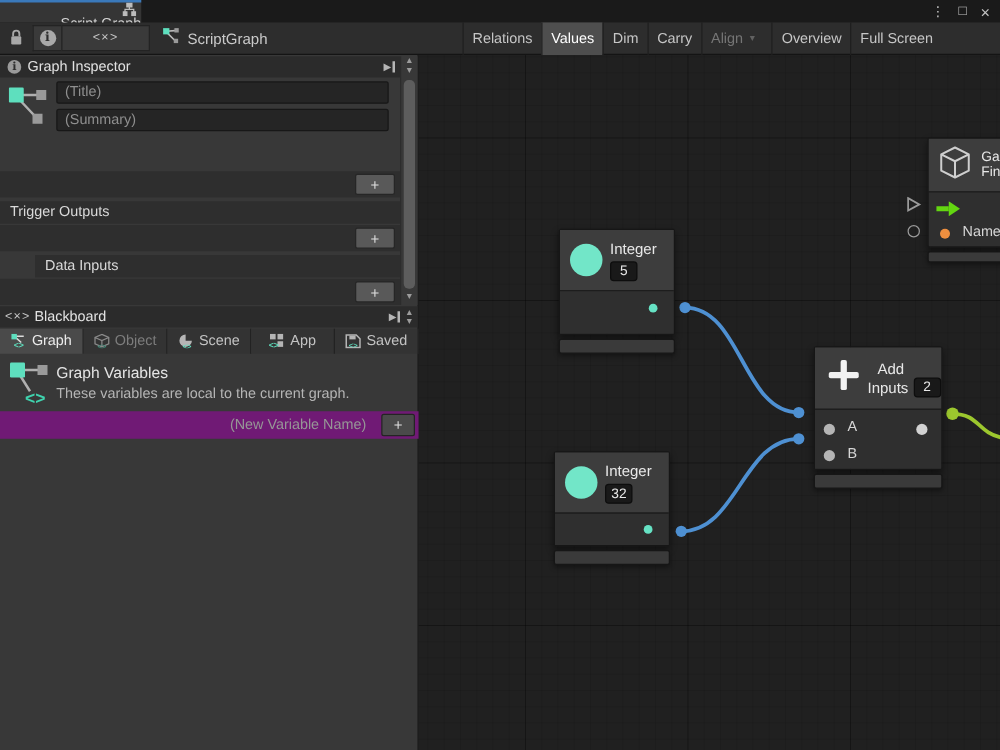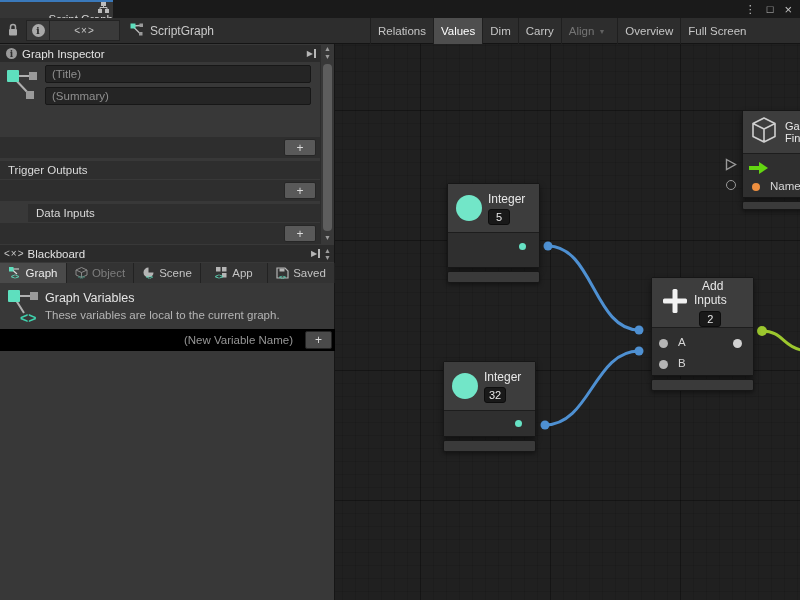--- a/index.html
+++ b/index.html
@@ -70,21 +70,21 @@
   .bb-arrows { display:flex; flex-direction:column; margin-right:3px; }
   .bb-arrows span { font-size:7px; line-height:7px; color:#9c9c9c; }
   .tabs { position:absolute; left:0; top:219px; width:335px; height:20px; display:flex; }
   .bbtab { flex:1; height:20px; background:#333333; border-right:1px solid #222222; display:flex;
     align-items:center; justify-content:center; gap:4px; font-size:11.5px; color:#c3c3c3; }
   .bbtab.selected { background:#4a4a4a; color:#ececec; }
   .bbtab.disabled { color:#7d7d7d; }
   .gv-title { position:absolute; left:45px; top:247px; font-size:12.5px; color:#e4e4e4; }
   .gv-desc { position:absolute; left:45px; top:265px; font-size:11.5px; color:#b5b5b5; }
   .gv-icon { position:absolute; left:8px; top:245px; }
-  .newvar-row { position:absolute; left:0; top:285px; width:335px; height:22px; background:#000000; }
+  .newvar-row { position:absolute; left:0; top:285px; width:335px; height:22px; background:#701a75; }
   .newvar-field { position:absolute; left:2px; right:34px; top:2px; bottom:2px; display:flex;
     align-items:center; justify-content:flex-end; padding-right:8px; font-size:11.5px; color:#969696; }
   .newvar-plus { position:absolute; right:3px; top:2px; width:27px; height:18px; background:#4a4a4a;
     border:1px solid #242424; border-radius:2px; color:#dcdcdc; font-size:12px; display:flex;
     align-items:center; justify-content:center; }
 
   
   .canvas { position:absolute; left:335px; top:44px; width:465px; height:556px; overflow:hidden;
     background-color:#202020;
     background-image:
@@ -377,21 +377,21 @@
     <div class="n-main">
       <div class="n-head" style="height:49px;">
         <span style="margin:0 4px 0 8px;">
           <svg width="30" height="30" viewBox="0 0 30 30">
               <rect x="12.5" y="3" width="5" height="24" rx="1.5" fill="#f2f2f2"></rect>
               <rect x="3" y="12.5" width="24" height="5" rx="1.5" fill="#f2f2f2"></rect>
             </svg>
         </span>
         <span style="display:flex;flex-direction:column;align-items:flex-start;">
           <span class="n-title" style="margin-left:8px;">Add</span>
-          <span style="display:flex;align-items:center;gap:4px;flex-direction:column;">
+          <span style="display:flex;align-items:center;gap:4px;">
             <span class="n-title">Inputs</span>
             <span class="vbox" style="margin-top:0;">2</span>
           </span>
         </span>
       </div>
       <div class="n-body" style="height:48px;">
         <span class="port-dot p-gray" style="left:7px; top:11px;"></span>
         <span class="port-label" style="left:26px; top:8px;">A</span>
         <span class="port-dot p-light" style="right:11px; top:11px;"></span>
         <span class="port-dot p-gray" style="left:7px; top:32px;"></span>

